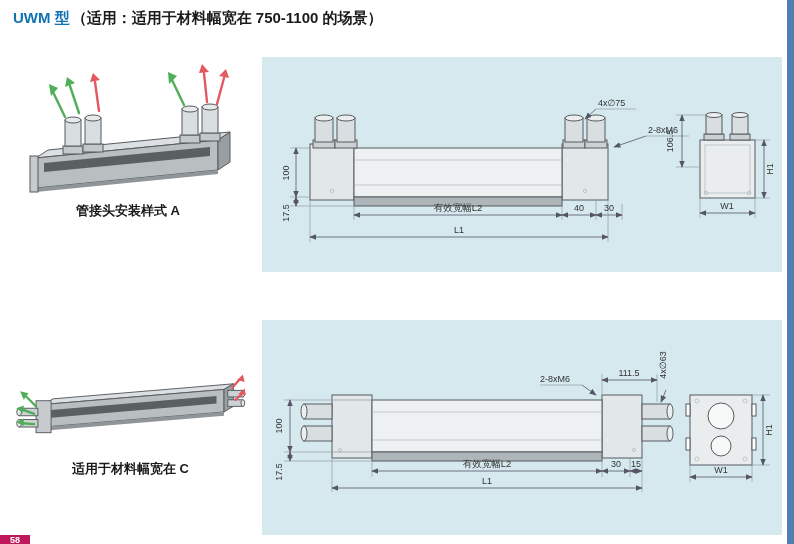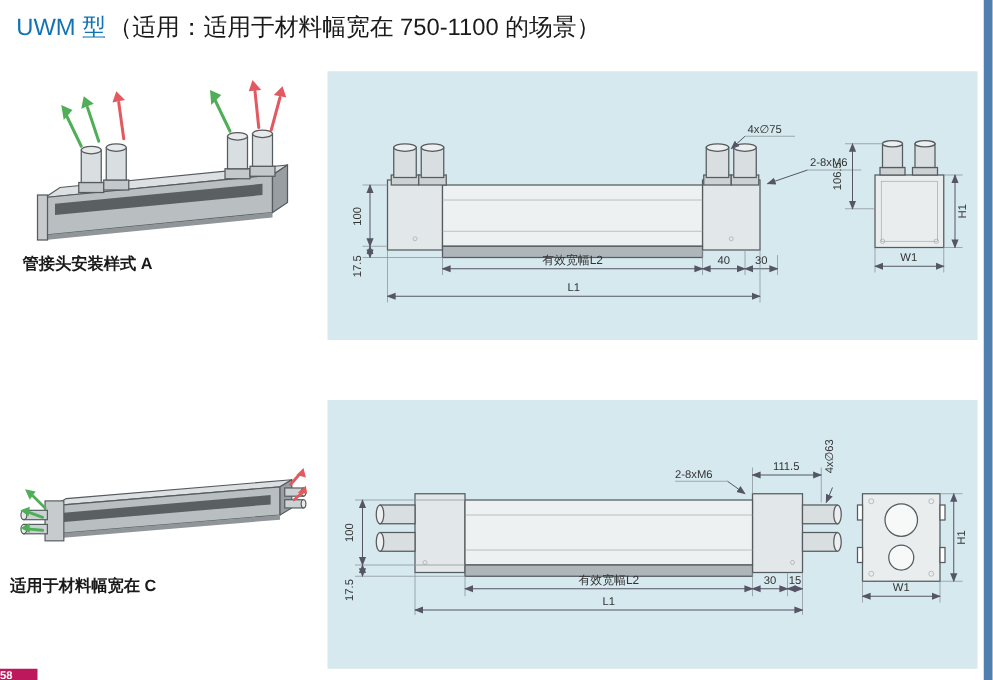--- a/index.html
+++ b/index.html
@@ -1,30 +1,30 @@
 <!DOCTYPE html>
 <html><head>
 <meta charset="utf-8">
 <style>
   * { margin:0; padding:0; box-sizing:border-box; }
   html,body { width:794px; height:544px; }
   body { background:#fff; font-family:"Liberation Sans", sans-serif; position:relative; overflow:hidden; }
   .page { position:absolute; inset:0; background:#ffffff; }
-  .title { position:absolute; left:13px; top:9px; font-size:19px; font-weight:normal; color:#1a1a1a; white-space:nowrap; }
+  .title { position:absolute; left:13px; top:9px; font-size:15px; font-weight:bold; color:#1a1a1a; white-space:nowrap; }
   .t-model { color:#1173b3; margin-right:2px; }
   .right-strip { position:absolute; right:0; top:0; width:7px; height:544px; background:#4f7fae; }
   .panel { position:absolute; left:262px; width:520px; height:215px; background:#d6e9ef; }
   .panel-a { top:57px; } .panel-c { top:320px; }
   .product { position:absolute; }
   .prod-a { left:18px; top:60px; width:220px; height:145px; }
   .prod-c { left:8px; top:365px; width:245px; height:94px; }
-  .caption { position:absolute; font-size:13px; font-weight:bold; color:#1a1a1a; }
+  .caption { position:absolute; font-size:13px; font-weight:bold; color:#1a1a1a; text-align:center; }
   .cap-a { left:18px; top:202px; width:220px; }
   .cap-c { left:8px; top:460px; width:245px; }
-  .page-num { position:absolute; left:0; top:535px; width:30px; height:9px; background:#be185d; color:#fff; font-size:9px; font-weight:bold; text-align:left; line-height:10px; overflow:hidden; }
+  .page-num { position:absolute; left:0; top:535px; width:30px; height:9px; background:#be185d; color:#fff; font-size:9px; font-weight:bold; text-align:center; line-height:10px; overflow:hidden; }
   svg text { font-family:"Liberation Sans", sans-serif; fill:#333; }
   .dimtxt { font-size:9px; }
   .dimtxt-cn { font-size:9.5px; }
   .dim { stroke:#556; stroke-width:0.8; fill:none; }
   .ext { stroke:#8a9296; stroke-width:0.6; fill:none; }
   .out { stroke:#555b5e; stroke-width:1; }
   .thin { stroke:#9aa2a6; stroke-width:0.5; }
   .arrow-line { stroke-width:2.4; stroke-linecap:round; fill:none; }
 </style>
 </head>

